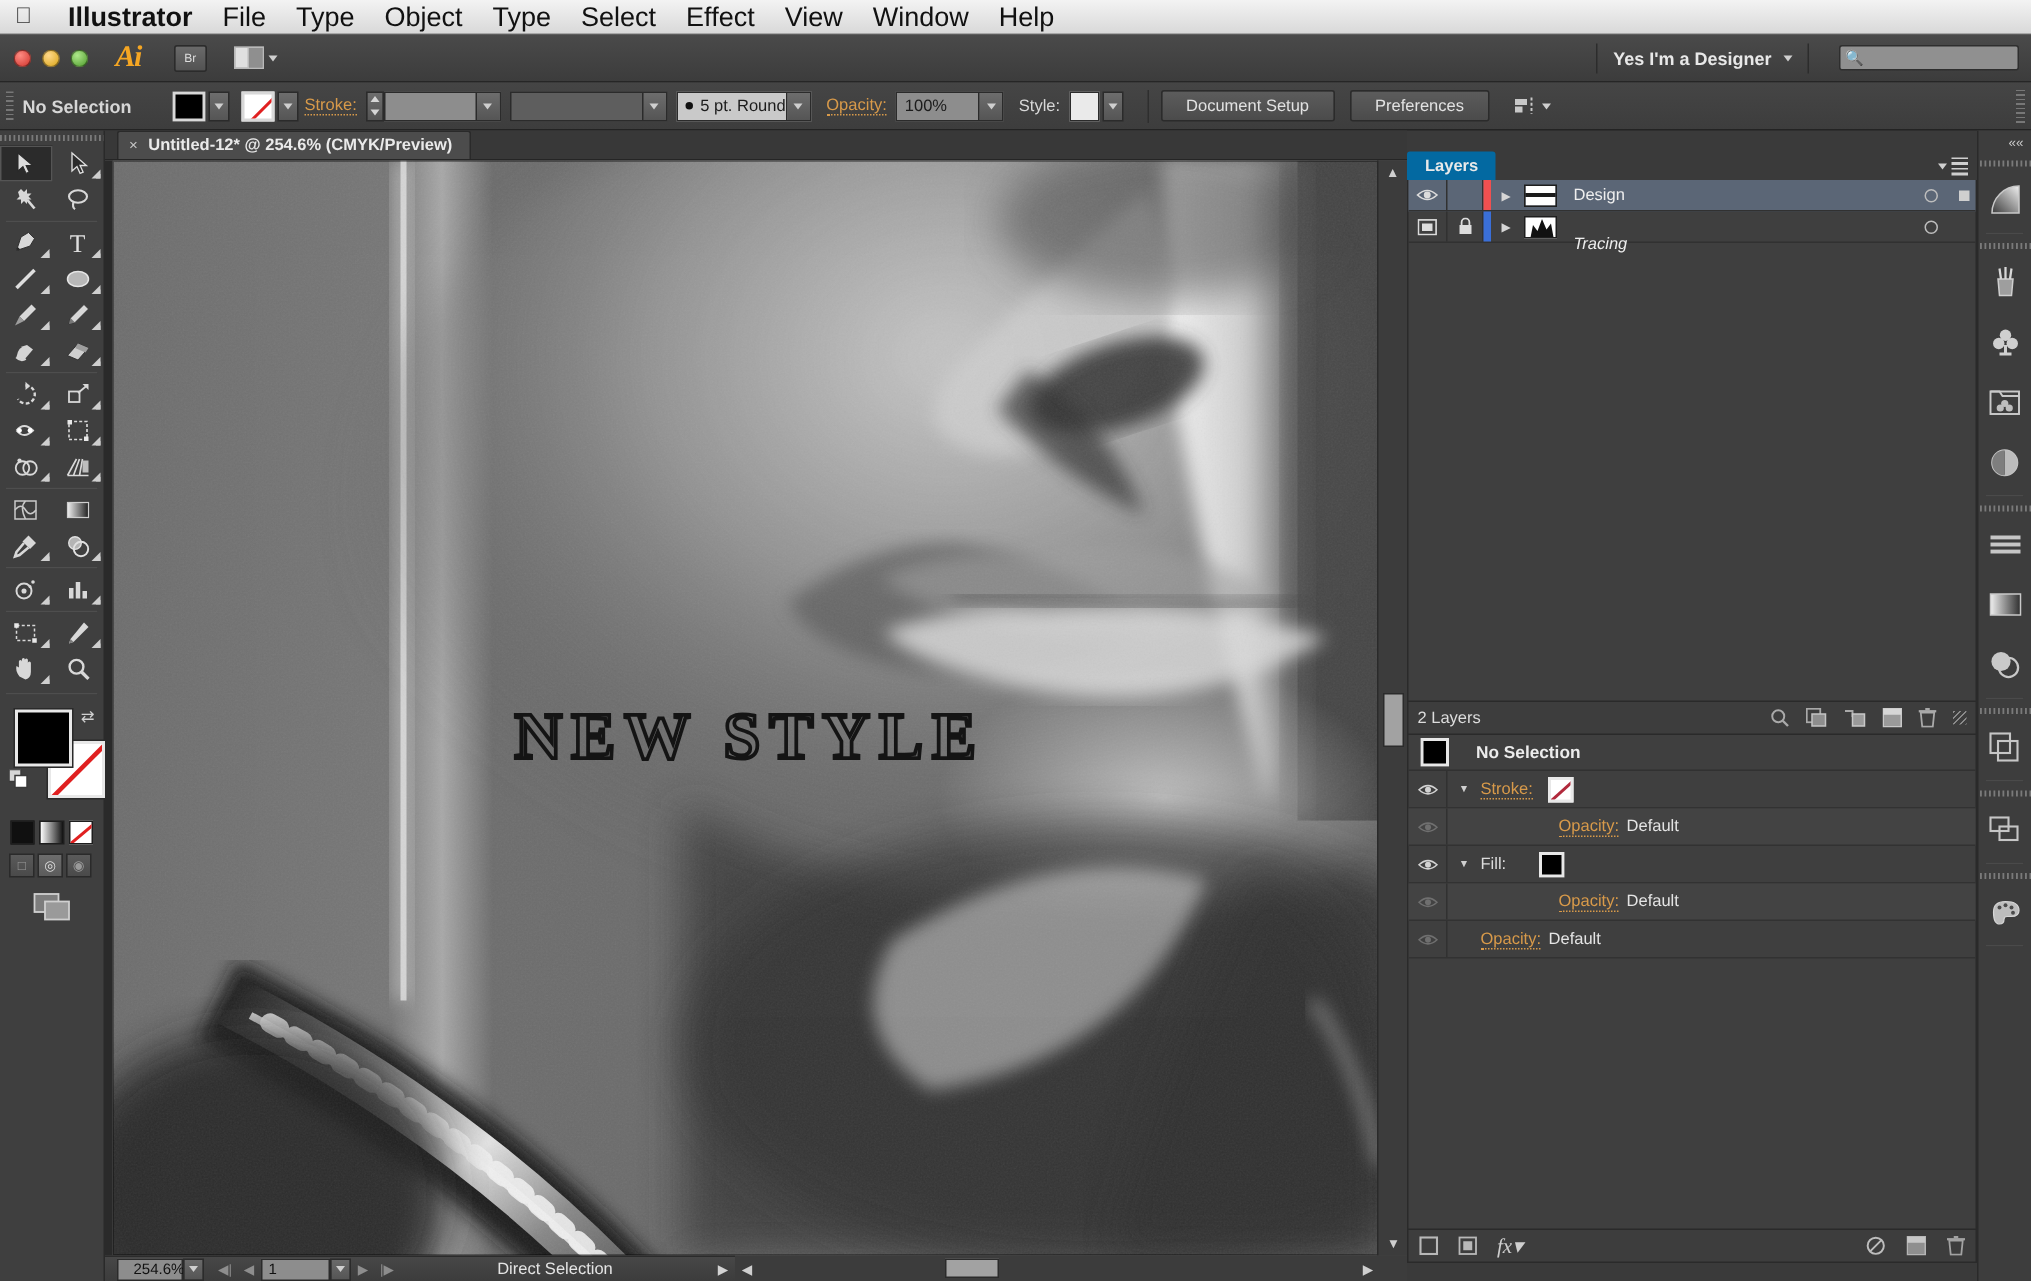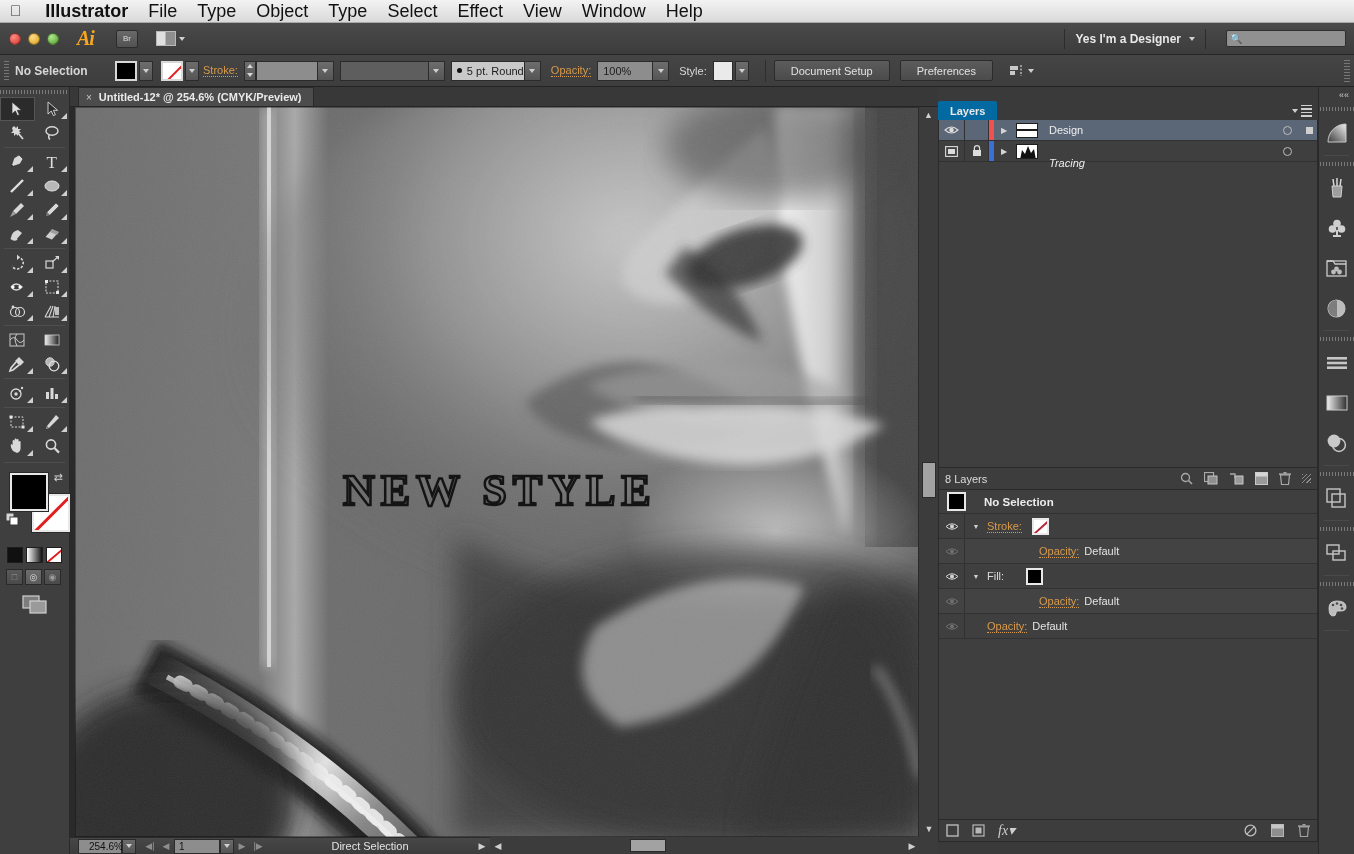--- a/index.html
+++ b/index.html
@@ -834,21 +834,21 @@
         </span>
         <span class="lname it">Tracing</span>
         <span class="lcell ltarget">
             <i class="ring"></i>
           </span>
         <span class="lcell lsel"></span>
       </div>
     </div>
 
     <div class="layers-foot">
-      <span class="foot-label">8 Layers</span>
+      <span class="foot-label">2 Layers</span>
       <span class="foot-icons">
         <svg width="13" height="13" viewBox="0 0 13 13">
             <circle cx="5.5" cy="5.5" r="4" fill="none" stroke="#a9a9a9" stroke-width="1.3"></circle>
             <line x1="8.5" y1="8.5" x2="12" y2="12" stroke="#a9a9a9" stroke-width="1.6"></line>
           </svg>
         <svg width="14" height="13" viewBox="0 0 14 13">
             <rect x="0.5" y="0.5" width="9" height="9" fill="none" stroke="#a9a9a9" stroke-width="1.2"></rect>
             <rect x="4" y="4" width="9" height="8" fill="#8e8e8e" stroke="#c4c4c4" stroke-width="1"></rect>
           </svg>
         <svg width="15" height="13" viewBox="0 0 15 13">

